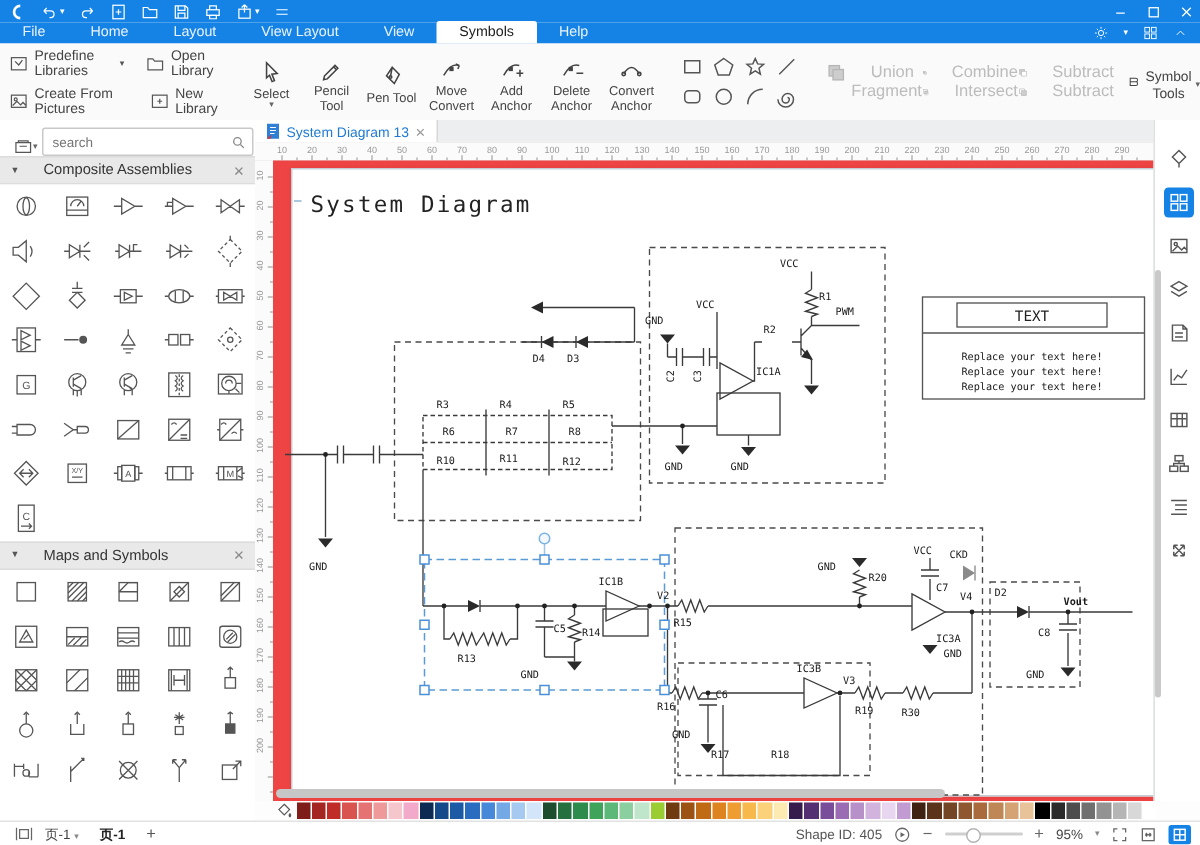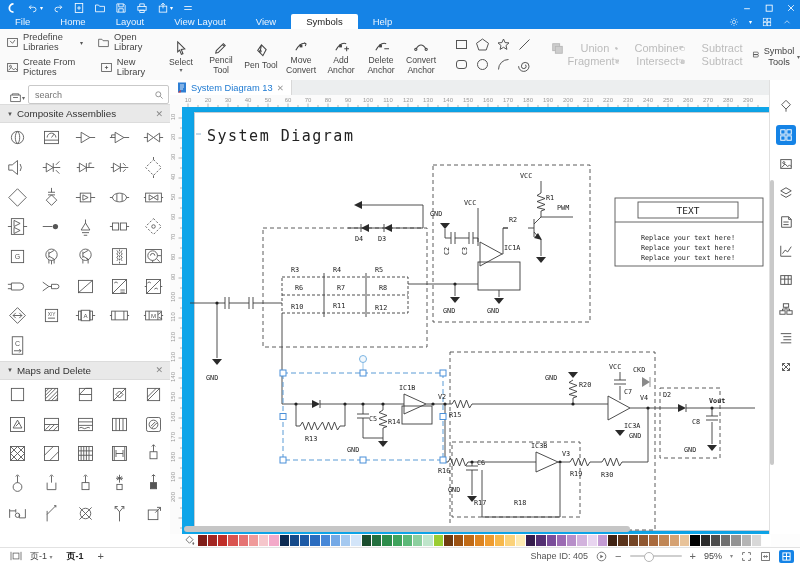--- a/index.html
+++ b/index.html
@@ -48,36 +48,36 @@
             padding:0 8px;font-size:10.5px;color:#333}
   .lp-title .chev{color:#888;font-size:9px;cursor:default}
   .lp-search{height:24px;display:flex;align-items:flex-end;gap:3px;padding:0 9px}
   .lib-ico{display:flex;align-items:center;cursor:default}
   .lib-ico svg{width:13px;height:13px;stroke:#555;fill:none;stroke-width:1}
   .searchbox{flex:1;display:flex;align-items:center;border:1px solid #c9c9c9;border-radius:2px;height:17px;background:#fff;padding:0 4px}
   .searchbox input{flex:1;border:0;outline:0;font-size:9px;color:#555;font-family:"Liberation Sans",sans-serif;min-width:0}
   .searchbox svg{width:10px;height:10px;stroke:#888;fill:none;stroke-width:1.2}
   .stepper{display:flex;flex-direction:column;gap:1px;color:#888;font-size:6px;line-height:1;padding:0 2px}
   .sec-head{height:17px;background:#e9e9e9;border-top:1px solid #dcdcdc;border-bottom:1px solid #dcdcdc;
-            display:flex;align-items:center;padding:0 7px;font-size:9.8px;color:#333;gap:4px}
+            display:flex;align-items:center;padding:0 7px;font-size:9.8px;color:#333;gap:16px}
   .sec-head .x{margin-left:auto;color:#888;font-size:9px;cursor:default}
   .sec-head .tri{font-size:6px;color:#555}
   .sym-grid{display:grid;grid-template-columns:repeat(5,1fr);background:#fff}
   .sym-cell{height:29.7px;display:flex;align-items:center;justify-content:center;cursor:default}
   .gsvg{width:21px;height:21px;stroke:#555;fill:none;stroke-width:1}
   .gsvg text{fill:#555;stroke:none;font-family:"Liberation Sans",sans-serif}
   
   .canvas-area{position:absolute;left:170px;top:80px;right:30px;bottom:29px;background:#e9eef3}
   .tabbar{position:absolute;left:0;top:0;right:0;height:15px;background:#eceeef;border-bottom:1px solid #d3d3d3;display:flex}
   .doc-tab{background:#fff;display:flex;align-items:center;gap:4px;padding:0 7px;font-size:9.3px;color:#1e7ad2;border-right:1px solid #d8d8d8}
   .doc-tab .x{color:#999;font-size:8.5px}
   .hruler{position:absolute;left:12px;top:15px;right:0;height:12px;background:#fbfbfb;border-bottom:1px solid #cfcfcf}
   .rcorner{position:absolute;left:0;top:15px;width:12px;height:12px;background:#fbfbfb;border-right:1px solid #cfcfcf;border-bottom:1px solid #cfcfcf}
   .vruler{position:absolute;left:0;top:27px;width:12px;bottom:0;background:#fbfbfb;border-right:1px solid #cfcfcf}
-  .viewport{position:absolute;left:12px;top:27px;right:0;bottom:0;background:#0ea5e9}
+  .viewport{position:absolute;left:12px;top:27px;right:0;bottom:0;background:#ef4444}
   .page{position:absolute;left:12px;top:5px;right:0;bottom:3px;background:#fff;border:1px solid #c5cdd4;box-shadow:0 0 3px rgba(0,0,0,.08)}
   .circuit-svg{position:absolute;left:0;top:0;width:588px;height:427px}
   .hscroll{position:absolute;left:2px;bottom:2px;width:446px;height:6px;border-radius:3px;background:#c6c6c6}
   .clabel{font-family:"DejaVu Sans Mono","Liberation Mono",monospace;font-size:6.8px;fill:#1a1a1a}
   .ctitle{font-family:"DejaVu Sans Mono","Liberation Mono",monospace;font-size:15px;fill:#222;letter-spacing:1.5px}
   .rtick{stroke:#b5b5b5;stroke-width:1}
   .rnum{font-size:6px;fill:#999}
   
   .right-bar{position:absolute;right:0;top:80px;width:30px;bottom:16px;background:#fff;border-left:1px solid #e0e0e0}
   .rb-stack{position:absolute;left:6px;top:16px;display:flex;flex-direction:column;gap:9px}
@@ -651,21 +651,21 @@
         <div class="sym-cell">
           <svg class="gsvg" viewBox="0 0 24 24">
             <rect x="6" y="2" width="12" height="20"></rect>
             <text x="12" y="13" font-size="8" text-anchor="middle">C</text>
             <path d="M8,18 h8 M14,16 l2,2 -2,2"></path>
           </svg>
         </div>
       </div>
       <div class="sec-head">
         <span class="tri">▼</span>
-        <span>Maps and Delete</span>
+        <span>Maps and Symbols</span>
         <span class="x">✕</span>
       </div>
       <div class="sym-grid">
         <div class="sym-cell">
           <svg class="gsvg" viewBox="0 0 24 24">
             <rect x="5" y="5" width="14" height="14"></rect>
           </svg>
         </div>
         <div class="sym-cell">
           <svg class="gsvg" viewBox="0 0 24 24">

